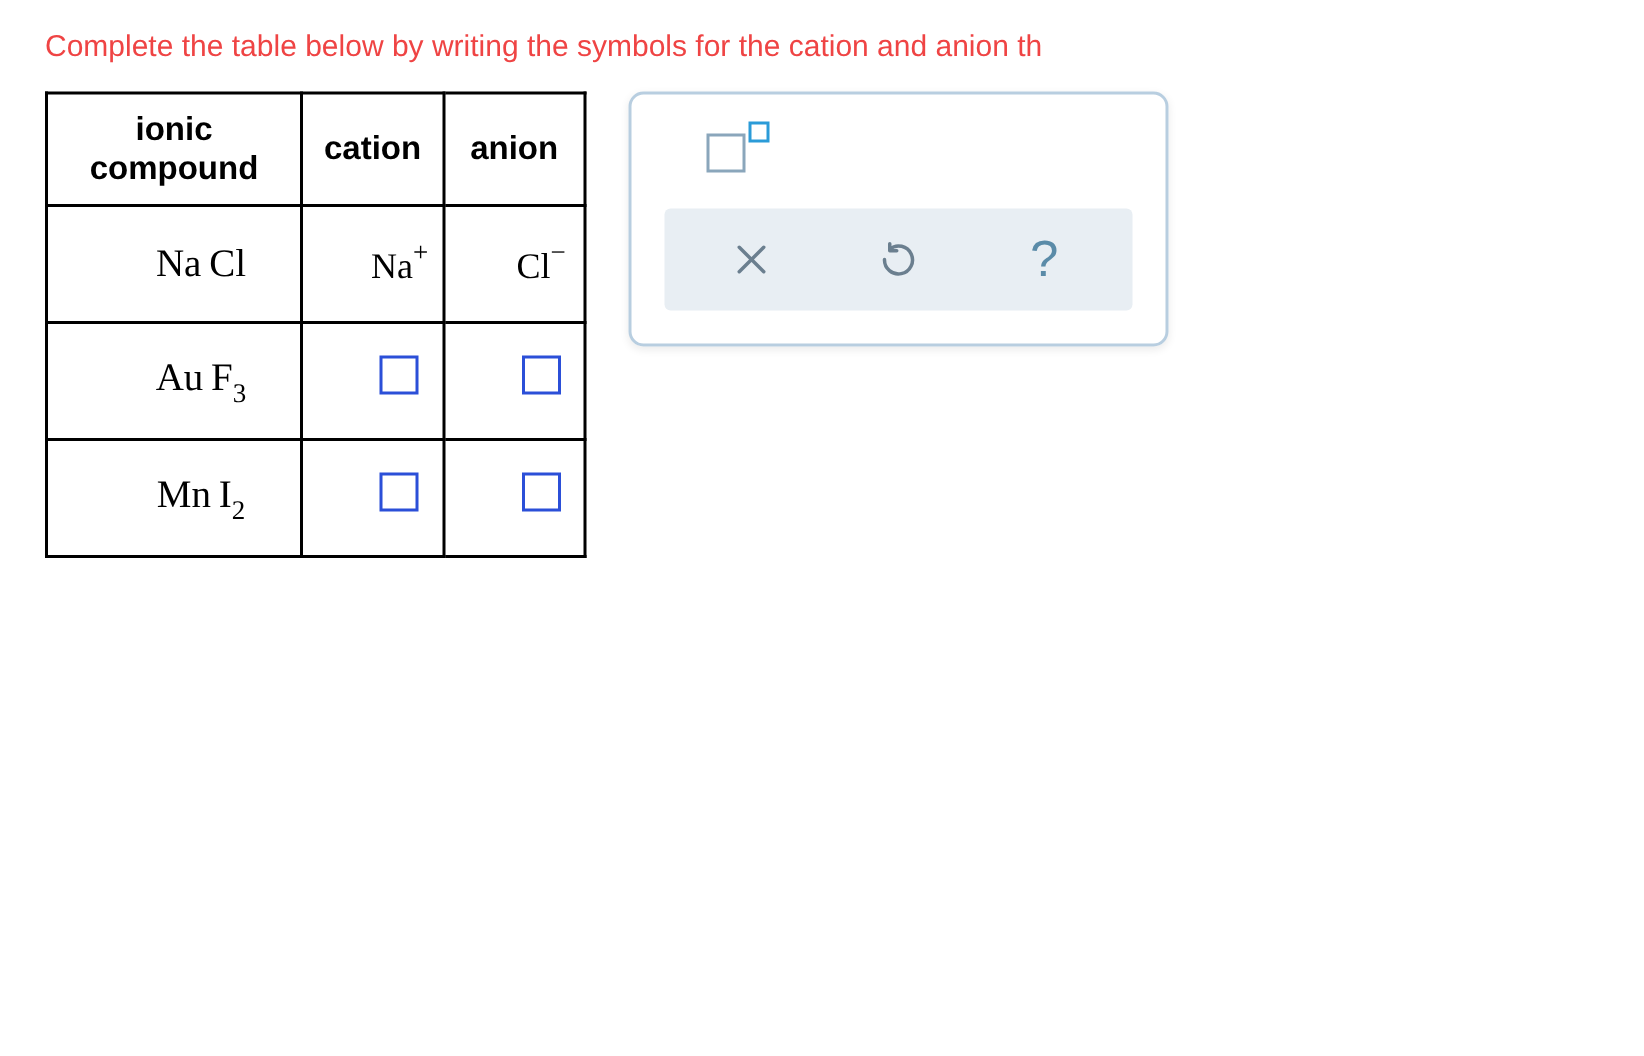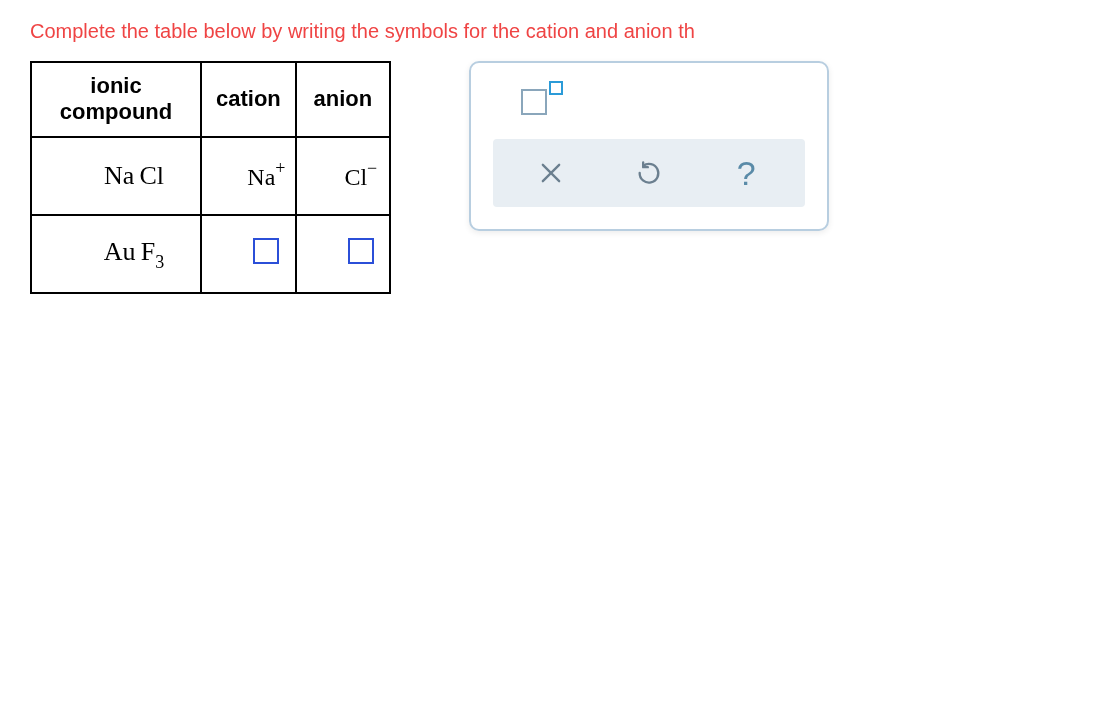--- a/index.html
+++ b/index.html
@@ -16,21 +16,21 @@
     }
     .instruction {
       font-size: 20px;
       color: #ef4444;
       margin-bottom: 18px;
       white-space: nowrap;
       overflow: hidden;
     }
     .content-row {
       display: flex;
-      gap: 78px;
+      gap: 28px;
       align-items: flex-start;
     }
     table {
       border-collapse: collapse;
       border: 2px solid #000;
     }
     th, td {
       border: 2px solid #000;
       text-align: center;
       vertical-align: middle;
@@ -150,20 +150,25 @@
         <tr>
           <td class="compound">Na Cl</td>
           <td>Na<span class="sup">+</span></td>
           <td>Cl<span class="sup">−</span></td>
         </tr>
         <tr>
           <td class="compound">Au F<span class="sub">3</span></td>
           <td><span class="input-box"></span></td>
           <td><span class="input-box"></span></td>
         </tr>
+        <tr>
+          <td class="compound">Mn I<span class="sub">2</span></td>
+          <td><span class="input-box"></span></td>
+          <td><span class="input-box"></span></td>
+        </tr>
       </tbody>
   </table>
 
   <div class="tool-panel">
     <div class="tool-template">
       <span class="big-box"></span>
       <span class="small-box"></span>
     </div>
     <div class="tool-buttons">
       <div class="tool-btn">

